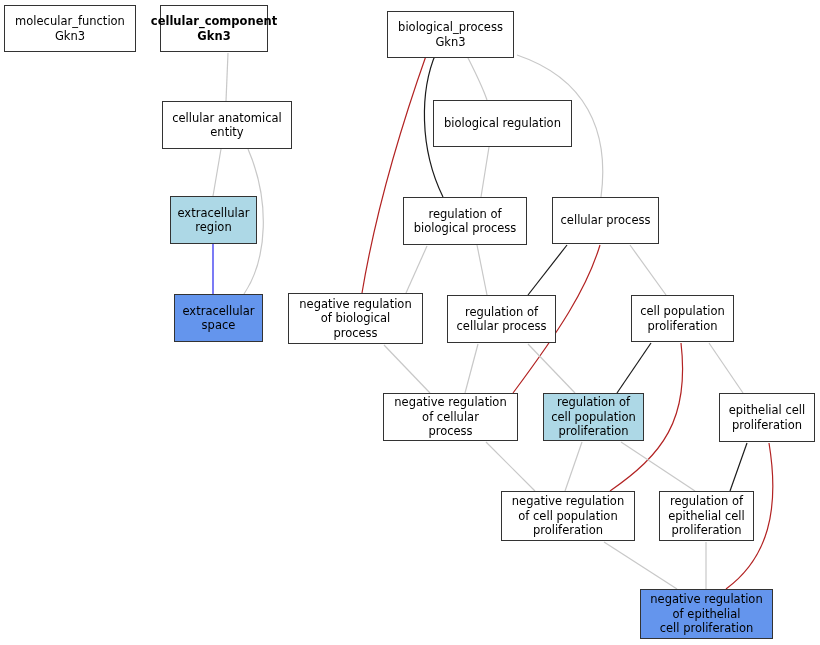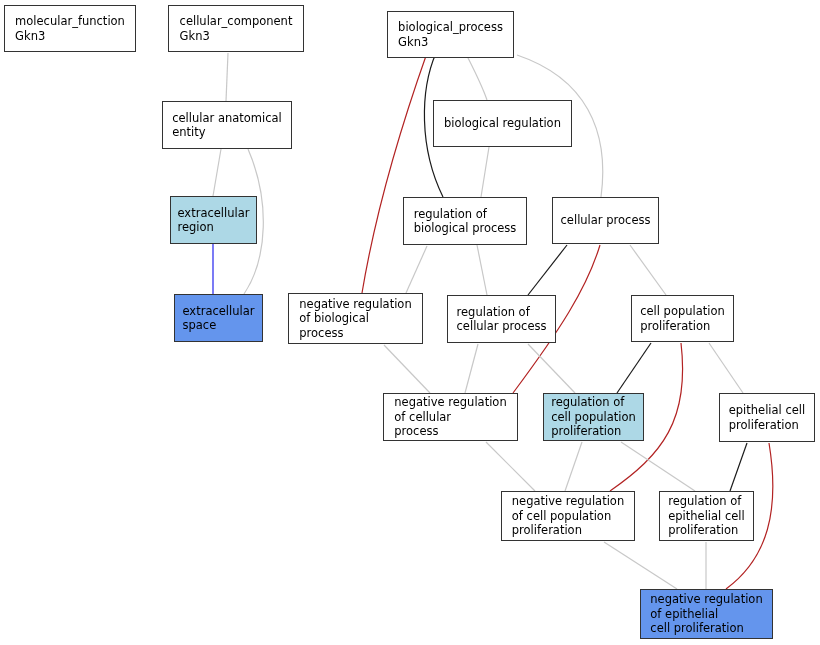--- a/index.html
+++ b/index.html
@@ -22,21 +22,21 @@
   .e-red   { stroke: #b22222; }
   .e-blue  { stroke: #2222ee; stroke-width: 1.6; }
   .node {
     position: absolute;
     box-sizing: border-box;
     border: 1.5px solid #333333;
     background: #ffffff;
     display: flex;
     align-items: center;
     justify-content: center;
-    text-align: left;
+    text-align: center;
     font-size: 11.5px;
     line-height: 1.26;
     color: #000000;
     cursor: pointer;
   }
   .node span { white-space: pre-line; }
 </style>
 </head>
 <body>
 
@@ -83,21 +83,21 @@
     <path class="e-black" d="M730,491 L747,443" marker-end="url(#ah-black)"></path>
     <path class="e-gray" d="M677,589 L604,542" marker-end="url(#ah-gray)"></path>
     <path class="e-gray" d="M706,589 L706,542" marker-end="url(#ah-gray)"></path>
     <path class="e-red" d="M726,589 C768,558 780,510 769,443" marker-end="url(#ah-red)"></path>
   </svg>
 
   <div class="node" style="left: 4px; top: 5px; width: 132px; height: 47px; background: rgb(255, 255, 255);">
       <span>molecular_function
 Gkn3</span>
     </div>
-  <div class="node" style="left: 168px; top: 5px; width: 136px; height: 47px; background: rgb(255, 255, 255);">
+  <div class="node" style="left: 160px; top: 5px; width: 108px; height: 47px; background: rgb(255, 255, 255); font-weight: bold;">
       <span>cellular_component
 Gkn3</span>
     </div>
   <div class="node" style="left: 387px; top: 11px; width: 127px; height: 47px; background: rgb(255, 255, 255);">
       <span>biological_process
 Gkn3</span>
     </div>
   <div class="node" style="left: 433px; top: 100px; width: 139px; height: 47px; background: rgb(255, 255, 255);">
       <span>biological regulation</span>
     </div>

